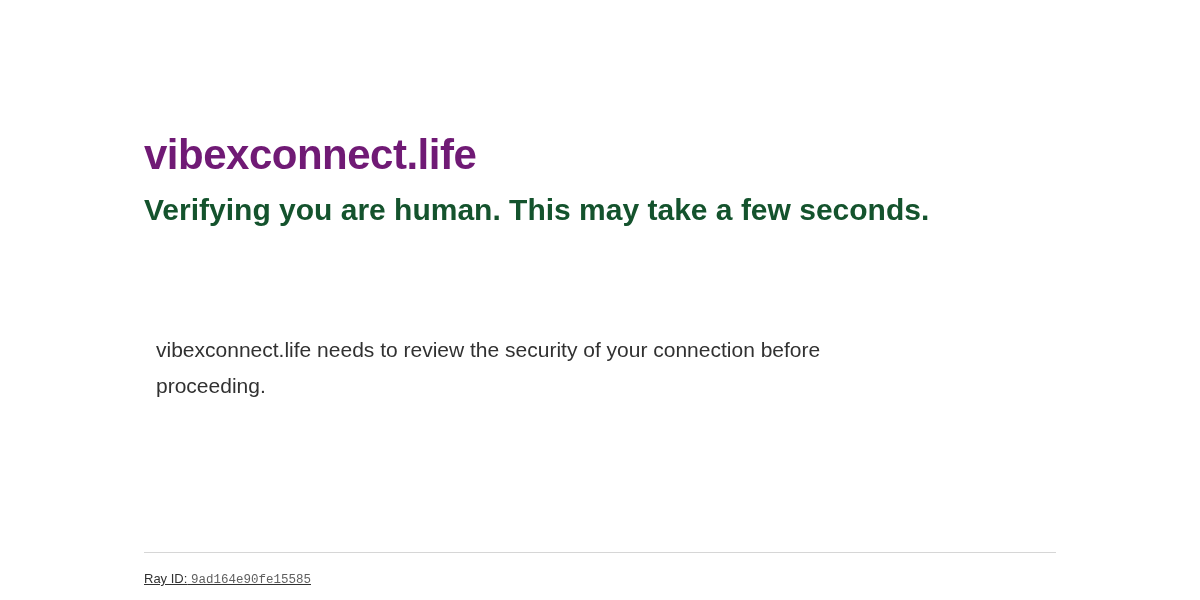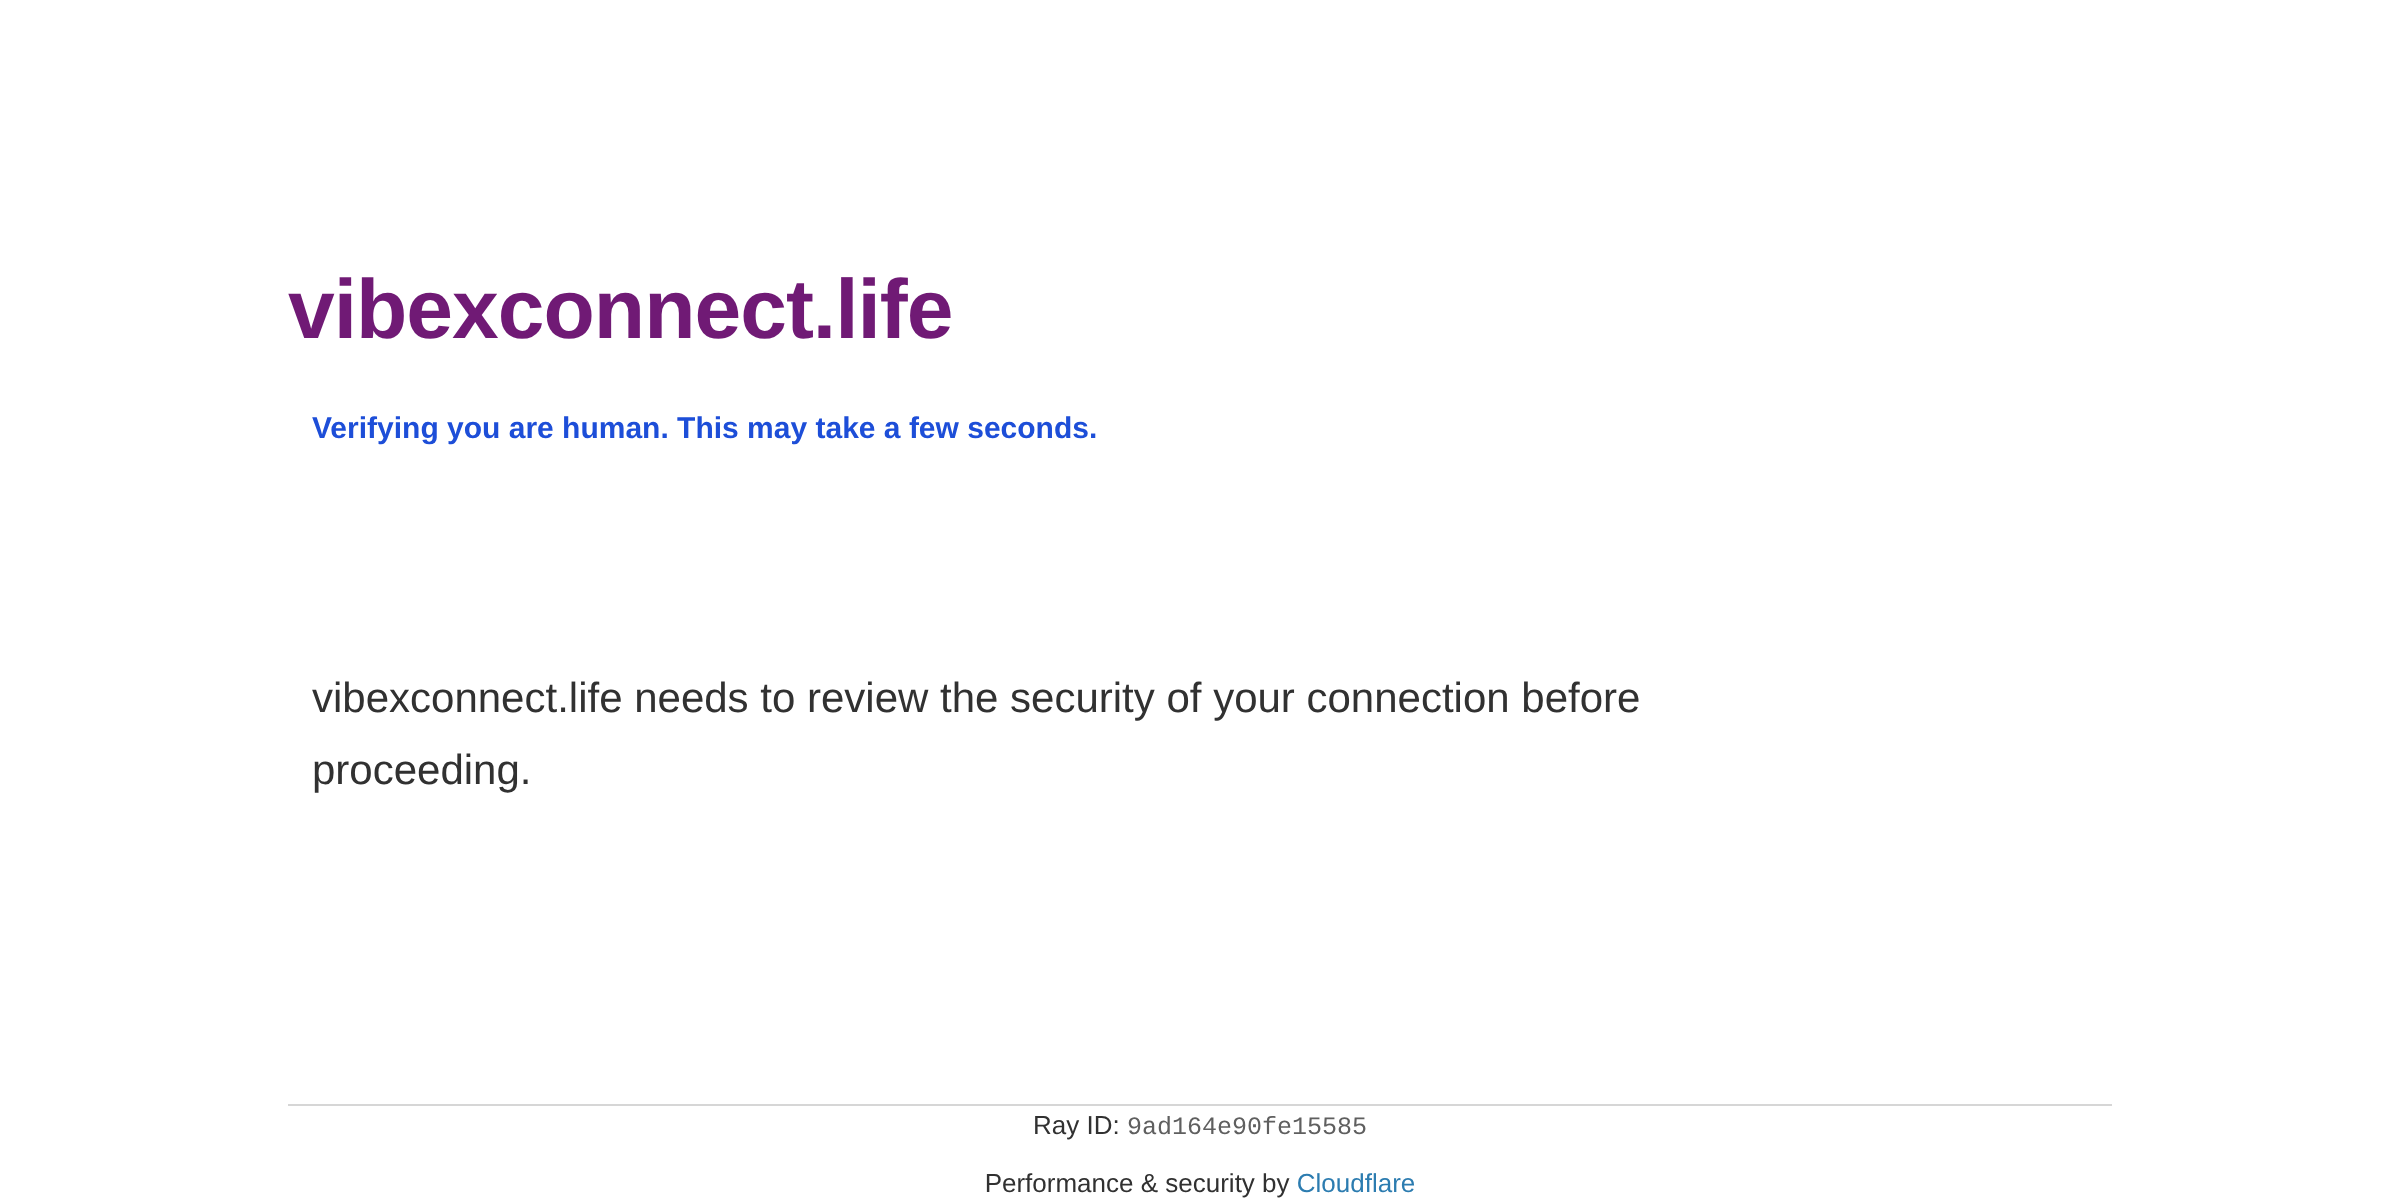--- a/index.html
+++ b/index.html
@@ -31,25 +31,25 @@
     line-height: 1;
     font-weight: 700;
     letter-spacing: -0.5px;
     color: #701a75;
     white-space: nowrap;
   }
   .status-heading {
     position: absolute;
     left: 0;
     top: 195px;
-    margin: 12px;
-    font-size: 15px;
+    margin: 0;
+    font-size: 30px;
     line-height: 1;
     font-weight: 700;
-    color: #1d4ed8;
+    color: #14532d;
     white-space: nowrap;
   }
   .core-msg {
     position: absolute;
     left: 0;
     top: 320px;
     margin: 12px;
     width: 830px;
     font-size: 21px;
     line-height: 36px;
@@ -58,25 +58,26 @@
     white-space: pre-line;
   }
   .footer {
     position: absolute;
     left: 0;
     top: 552px;
     width: 912px;
     border-top: 1px solid #d6d6d6;
   }
   .ray-id-line {
-    margin-top: 2px;
-    text-align: center;
+    margin-top: 18px;
+    text-align: left;
     font-size: 13px;
     line-height: 16px;
     color: #313131;
+    text-decoration: underline;
   }
   .ray-id-value {
     font-family: "Liberation Mono", "DejaVu Sans Mono", monospace;
     font-size: 12.5px;
     color: #5f5f5f;
   }
   .perf-sec-line {
     margin-top: 12px;
     text-align: center;
     font-size: 13px;

